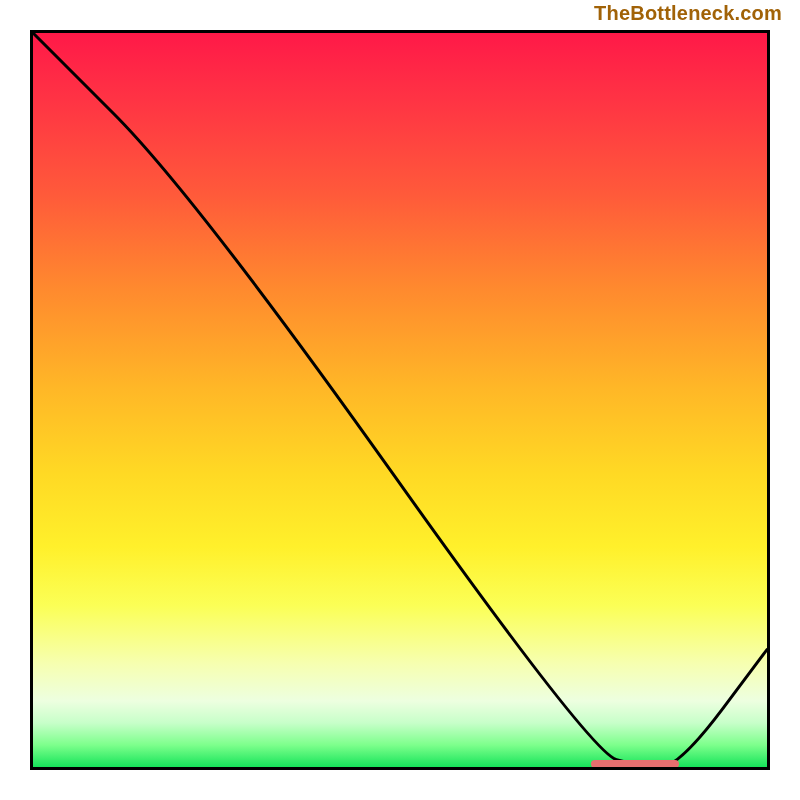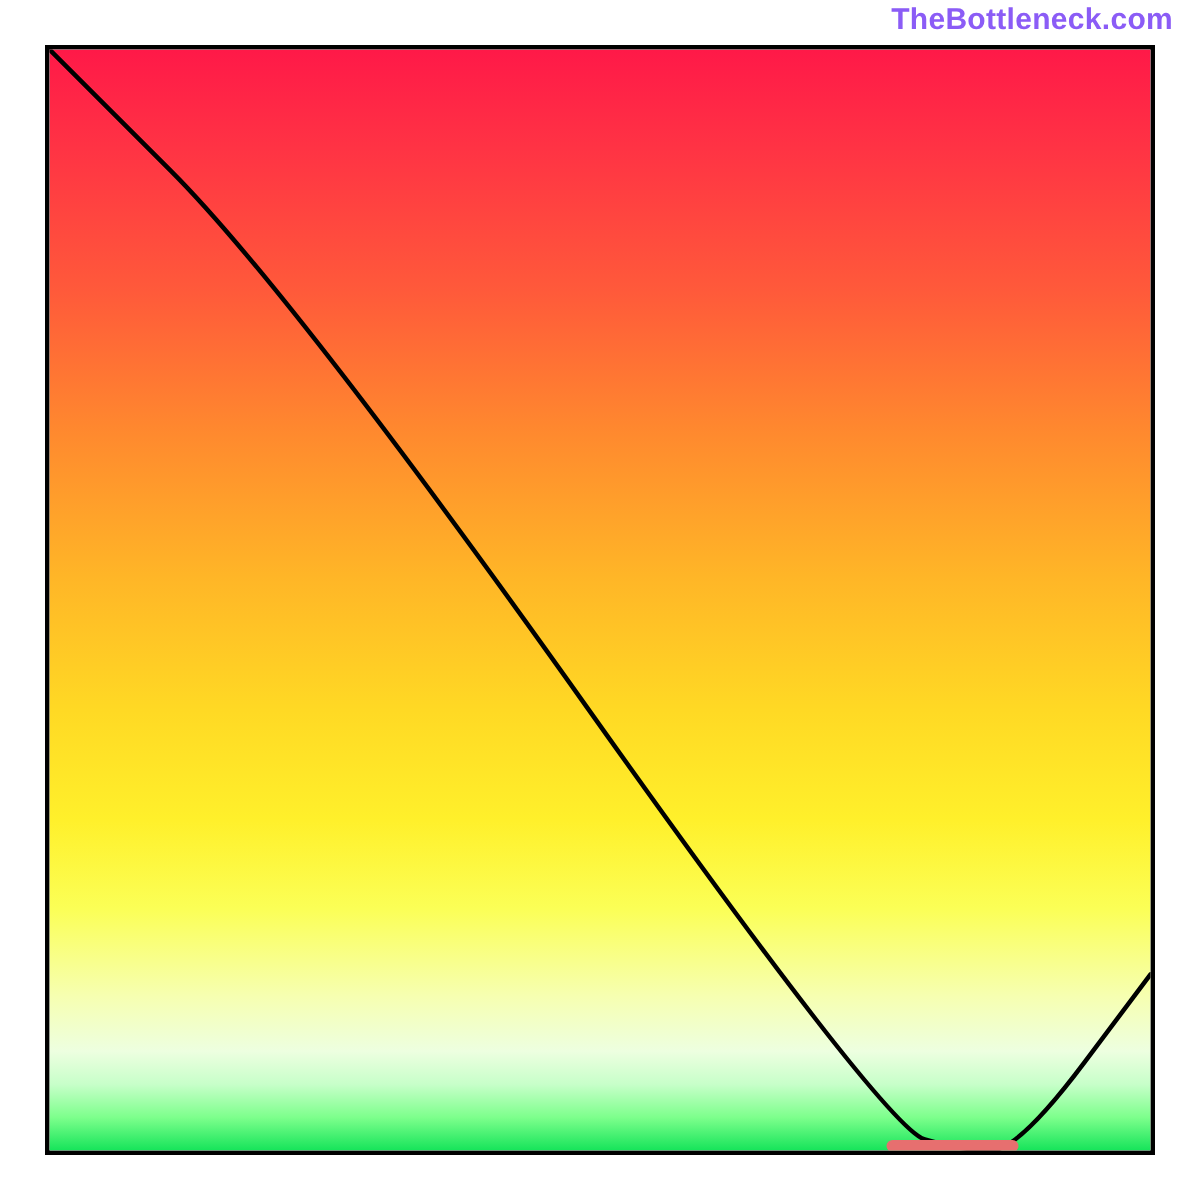--- a/index.html
+++ b/index.html
@@ -14,21 +14,21 @@
     position: relative;
     width: 800px;
     height: 800px;
   }
   .watermark {
     position: absolute;
     top: 2px;
     right: 18px;
     font-size: 20px;
     font-weight: 600;
-    color: #8b5cf6;
+    color: #a16207;
     letter-spacing: 0.2px;
   }
   .plot-border {
     position: absolute;
     left: 30px;
     top: 30px;
     width: 740px;
     height: 740px;
     border: 3px solid #000;
     box-sizing: border-box;

